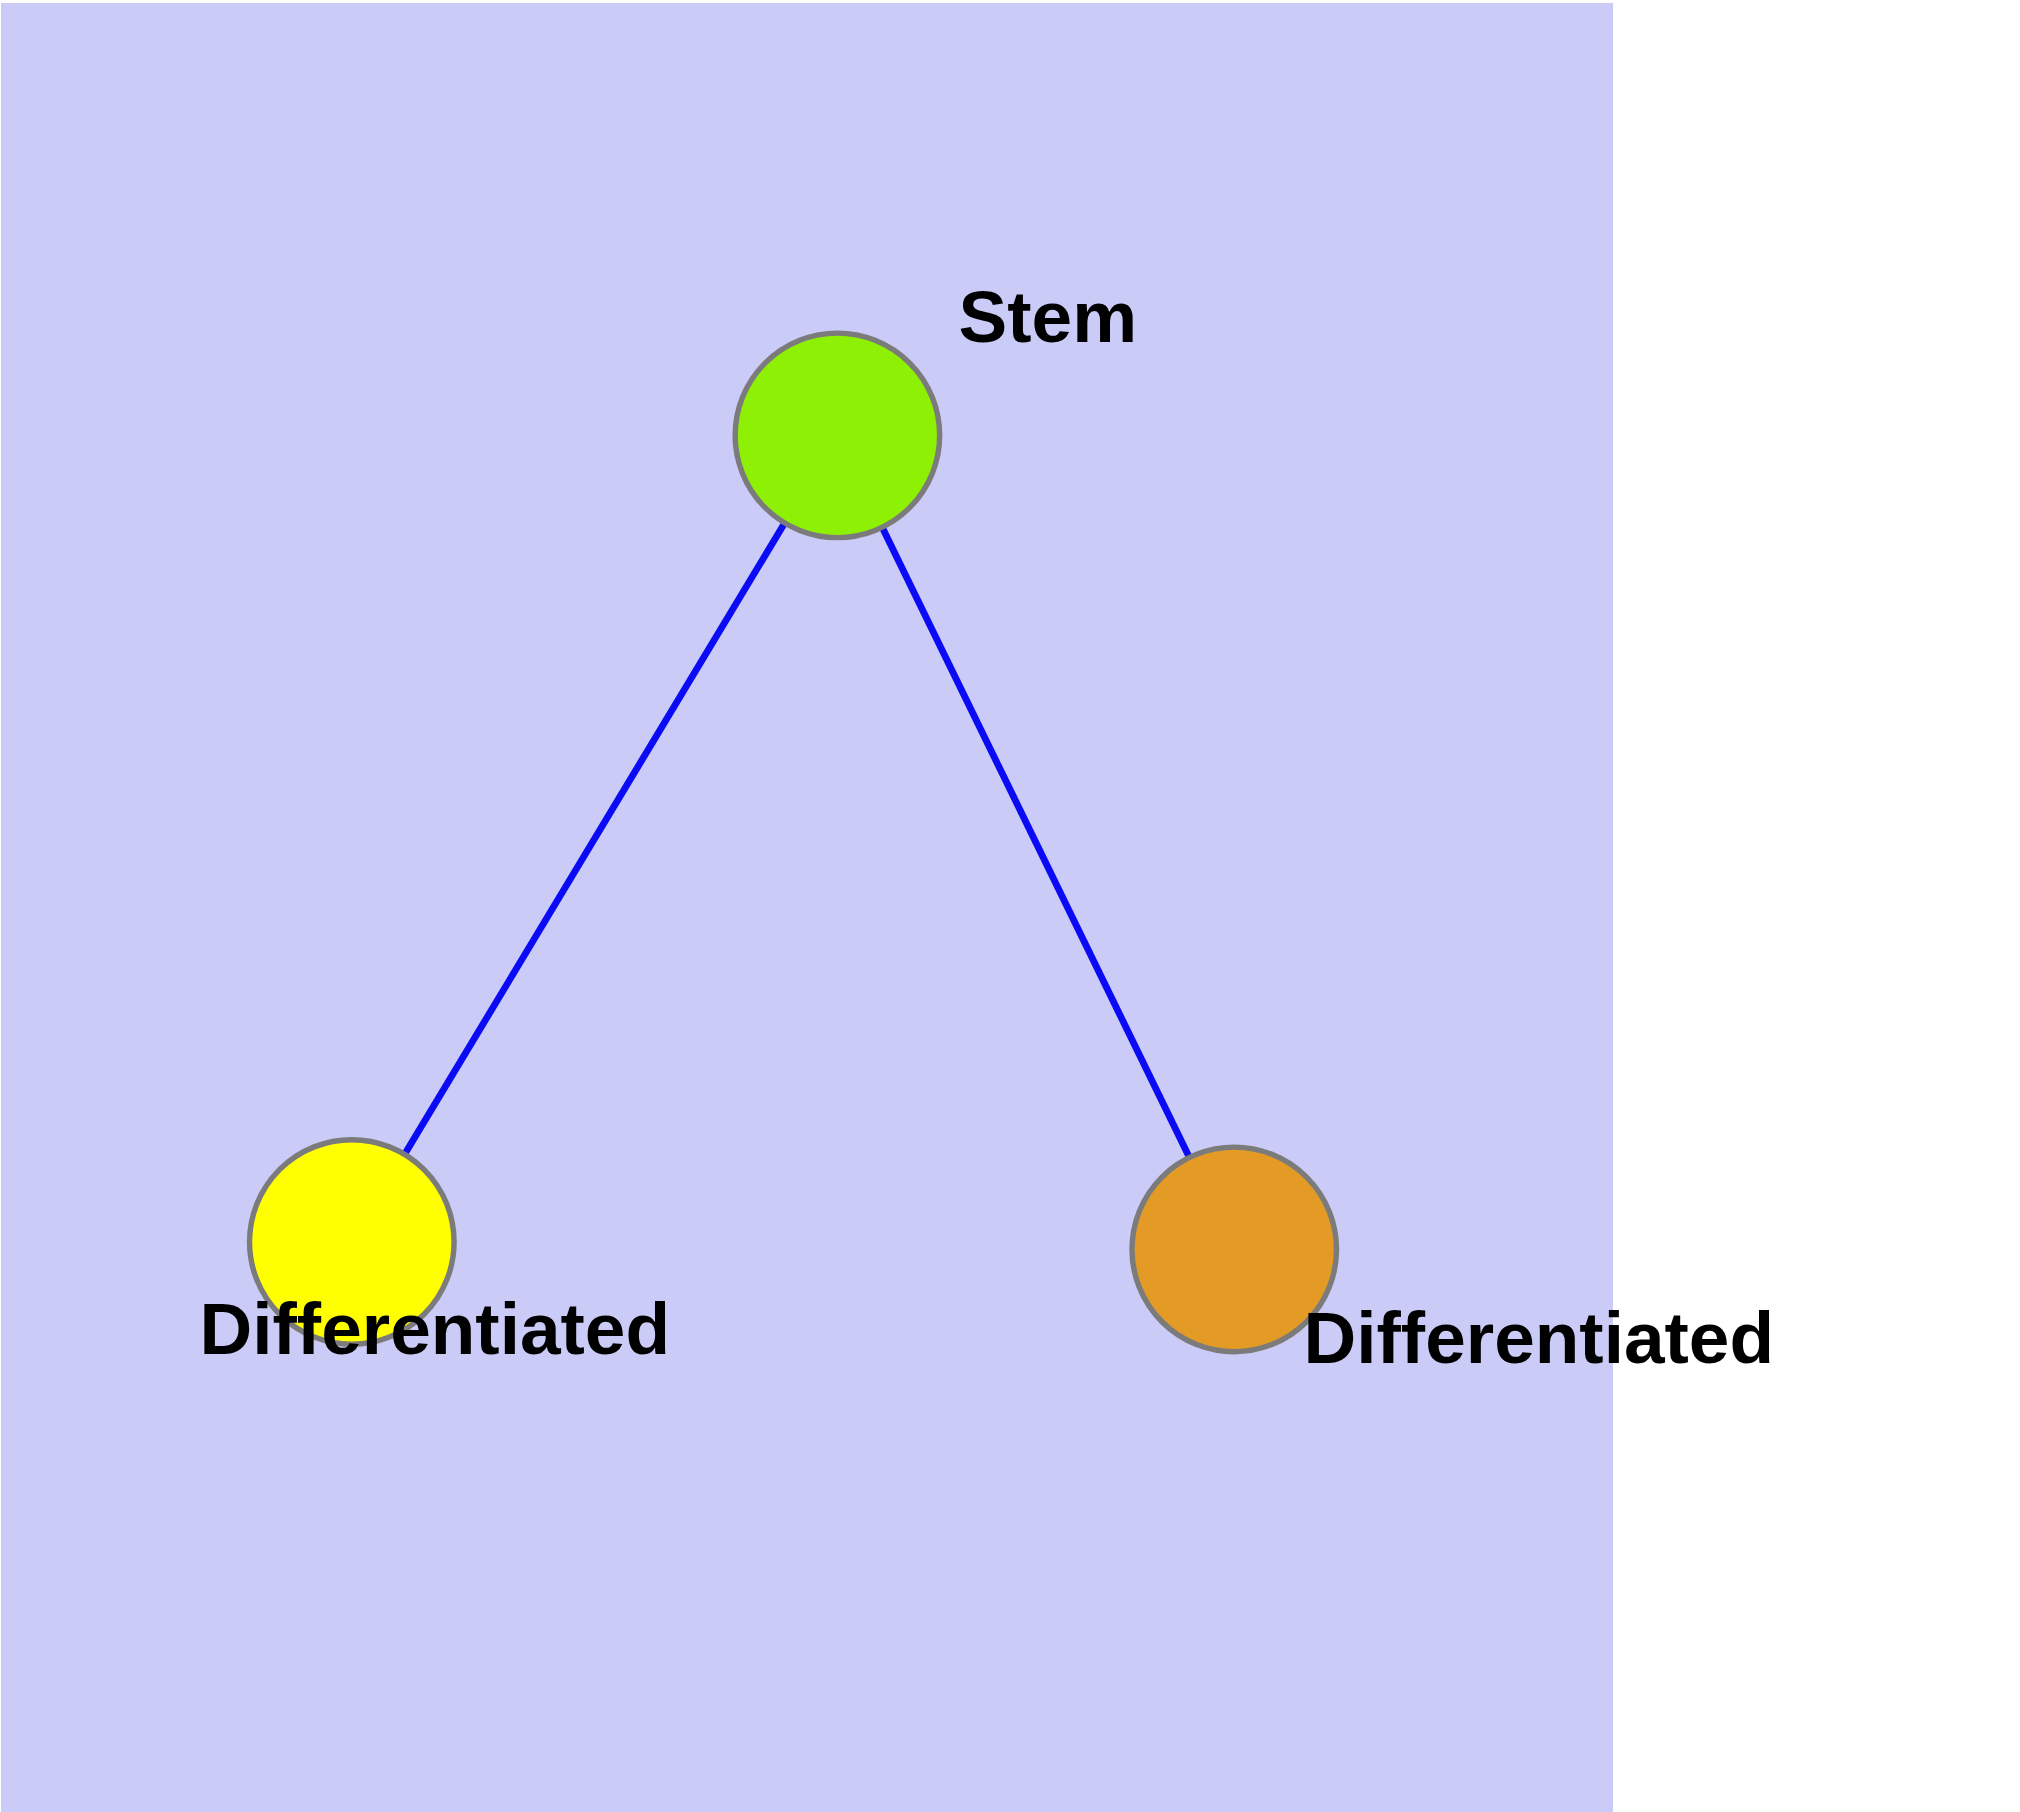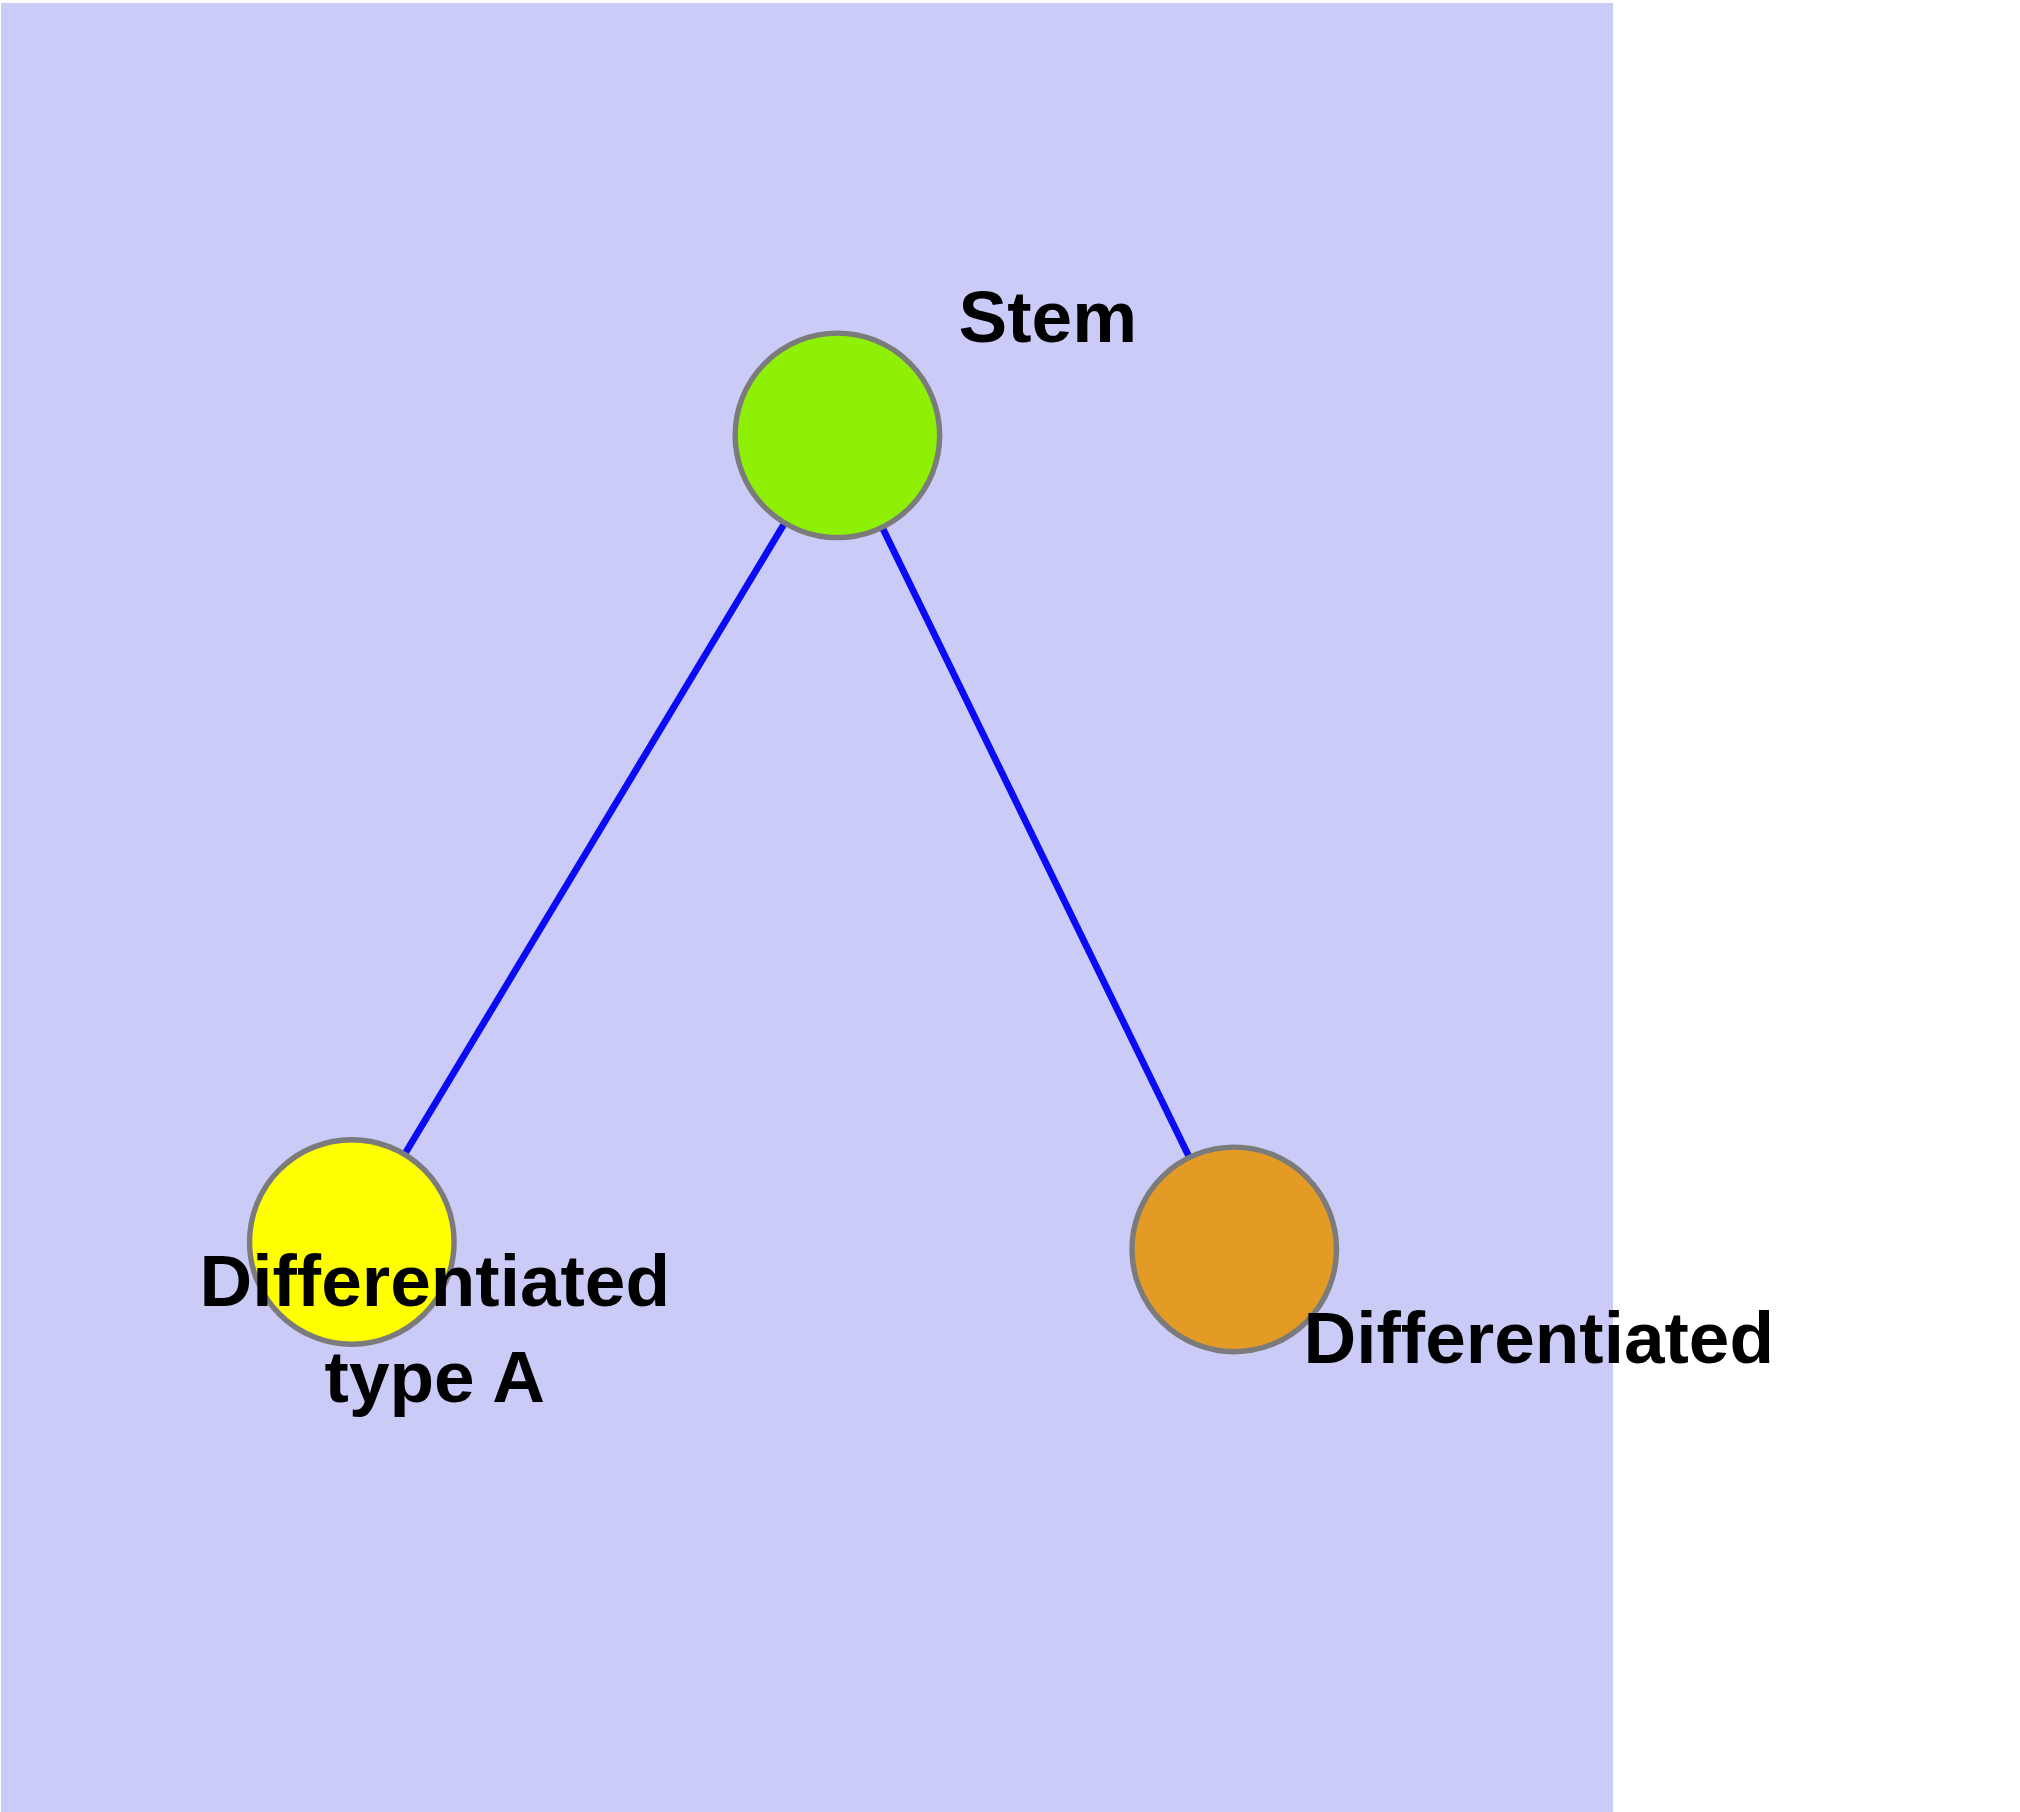--- a/index.html
+++ b/index.html
@@ -59,21 +59,20 @@
 
       <circle cx="1235" cy="370" r="151" stroke-width="8" fill="#8EF005" stroke="#7B7B7B"></circle>
       <circle cx="518" cy="1561" r="151" stroke-width="8" fill="#FFFF00" stroke="#7B7B7B"></circle>
       <circle cx="1821" cy="1572" r="151" stroke-width="8" fill="#E49B26" stroke="#7B7B7B"></circle>
     </svg>
 
     <div class="node-label" style="left:1047px; top:314px;">Stem</div>
 
     <div class="node-label" style="left:434px; top:1326px;">
       <span>Differentiated</span><br>
-      <span>type A</span>
     </div>
 
     <div class="node-label" style="left:1538px; top:1335px;">
       <span>Differentiated</span><br>
     </div>
 
   </div>
 
   <div style="position: absolute; left: 0px; top: 0px; width: 100%; height: 2.5px; background: rgb(255, 255, 255);"></div>
 

